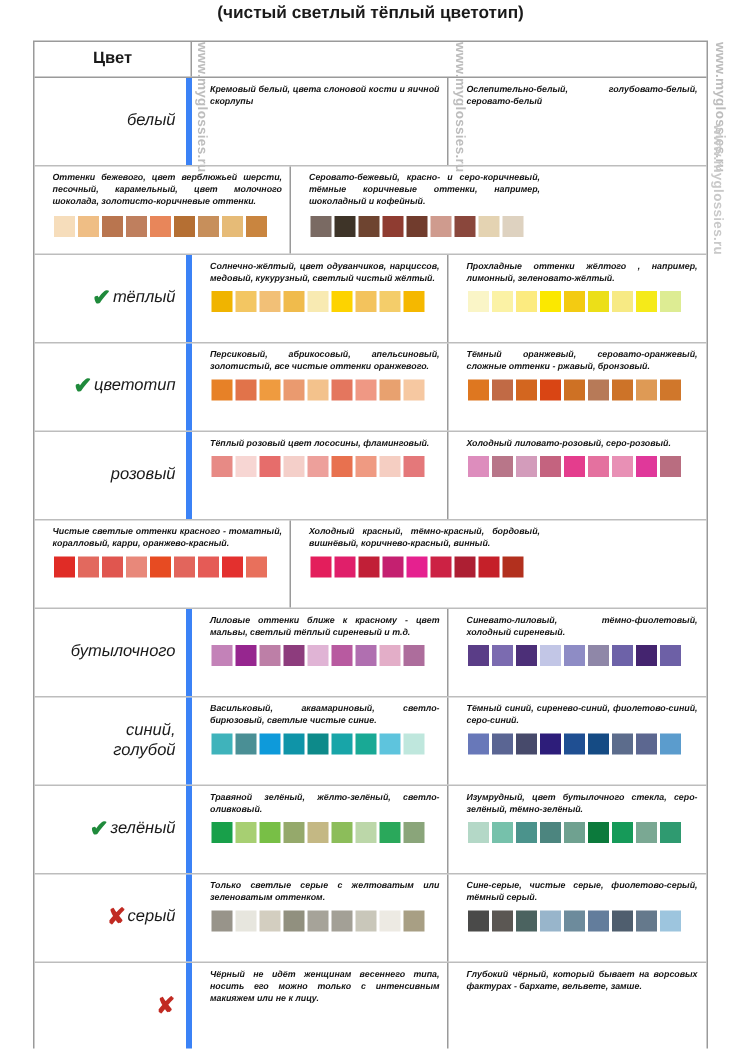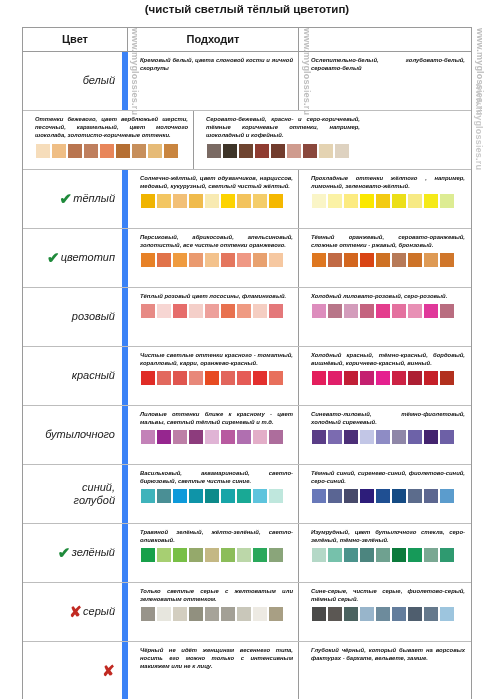--- a/index.html
+++ b/index.html
@@ -61,21 +61,21 @@
     min-height:58px;
   }
   .row:last-child{border-bottom:none;}
 
   .cell{
     box-sizing:border-box;
     position:relative;
   }
   .cell.name{
     width:105px;
-    border-right:6px solid #3b82f6;
+    border-right:4px solid #3b82f6;
     display:flex;
     align-items:center;
     justify-content:flex-end;
     padding:0 7px 0 4px;
     gap:1px;
   }
   .cell.desc{
     width:171px;
     border-right:1px solid #9a9a9a;
     padding:4px 5px 5px 12px;
@@ -148,21 +148,20 @@
 <body>
 
 <div class="page">
 
   <div class="subtitle">(чистый светлый тёплый цветотип)</div>
 
   <div class="table-wrap">
 
     <div class="thead">
       <div class="th col-name">Цвет</div>
-      <div class="th col-yes">Подходит</div>
     </div>
 
     <div id="rows-host">
         <div class="row">
           <div class="cell name">
             <span class="name-text">белый</span>
           </div>
           <div class="cell desc">
             <p class="desc-text">Кремовый белый, цвета слоновой кости и яичной скорлупы</p>
           </div>
@@ -295,23 +294,20 @@
               <div class="sw" style="background: rgb(196, 99, 127);"></div>
               <div class="sw" style="background: rgb(228, 61, 141);"></div>
               <div class="sw" style="background: rgb(228, 113, 159);"></div>
               <div class="sw" style="background: rgb(232, 144, 181);"></div>
               <div class="sw" style="background: rgb(224, 56, 154);"></div>
               <div class="sw" style="background: rgb(185, 109, 128);"></div>
             </div>
           </div>
         </div>
         <div class="row">
-          <div class="cell name">
-            <span class="name-text">красный</span>
-          </div>
           <div class="cell desc">
             <p class="desc-text">Чистые светлые оттенки красного - томатный, коралловый, карри, оранжево-красный.</p>
             <div class="swatches">
               <div class="sw" style="background: rgb(224, 44, 38);"></div>
               <div class="sw" style="background: rgb(226, 105, 94);"></div>
               <div class="sw" style="background: rgb(224, 86, 79);"></div>
               <div class="sw" style="background: rgb(232, 136, 122);"></div>
               <div class="sw" style="background: rgb(231, 75, 34);"></div>
               <div class="sw" style="background: rgb(226, 101, 92);"></div>
               <div class="sw" style="background: rgb(229, 91, 86);"></div>

